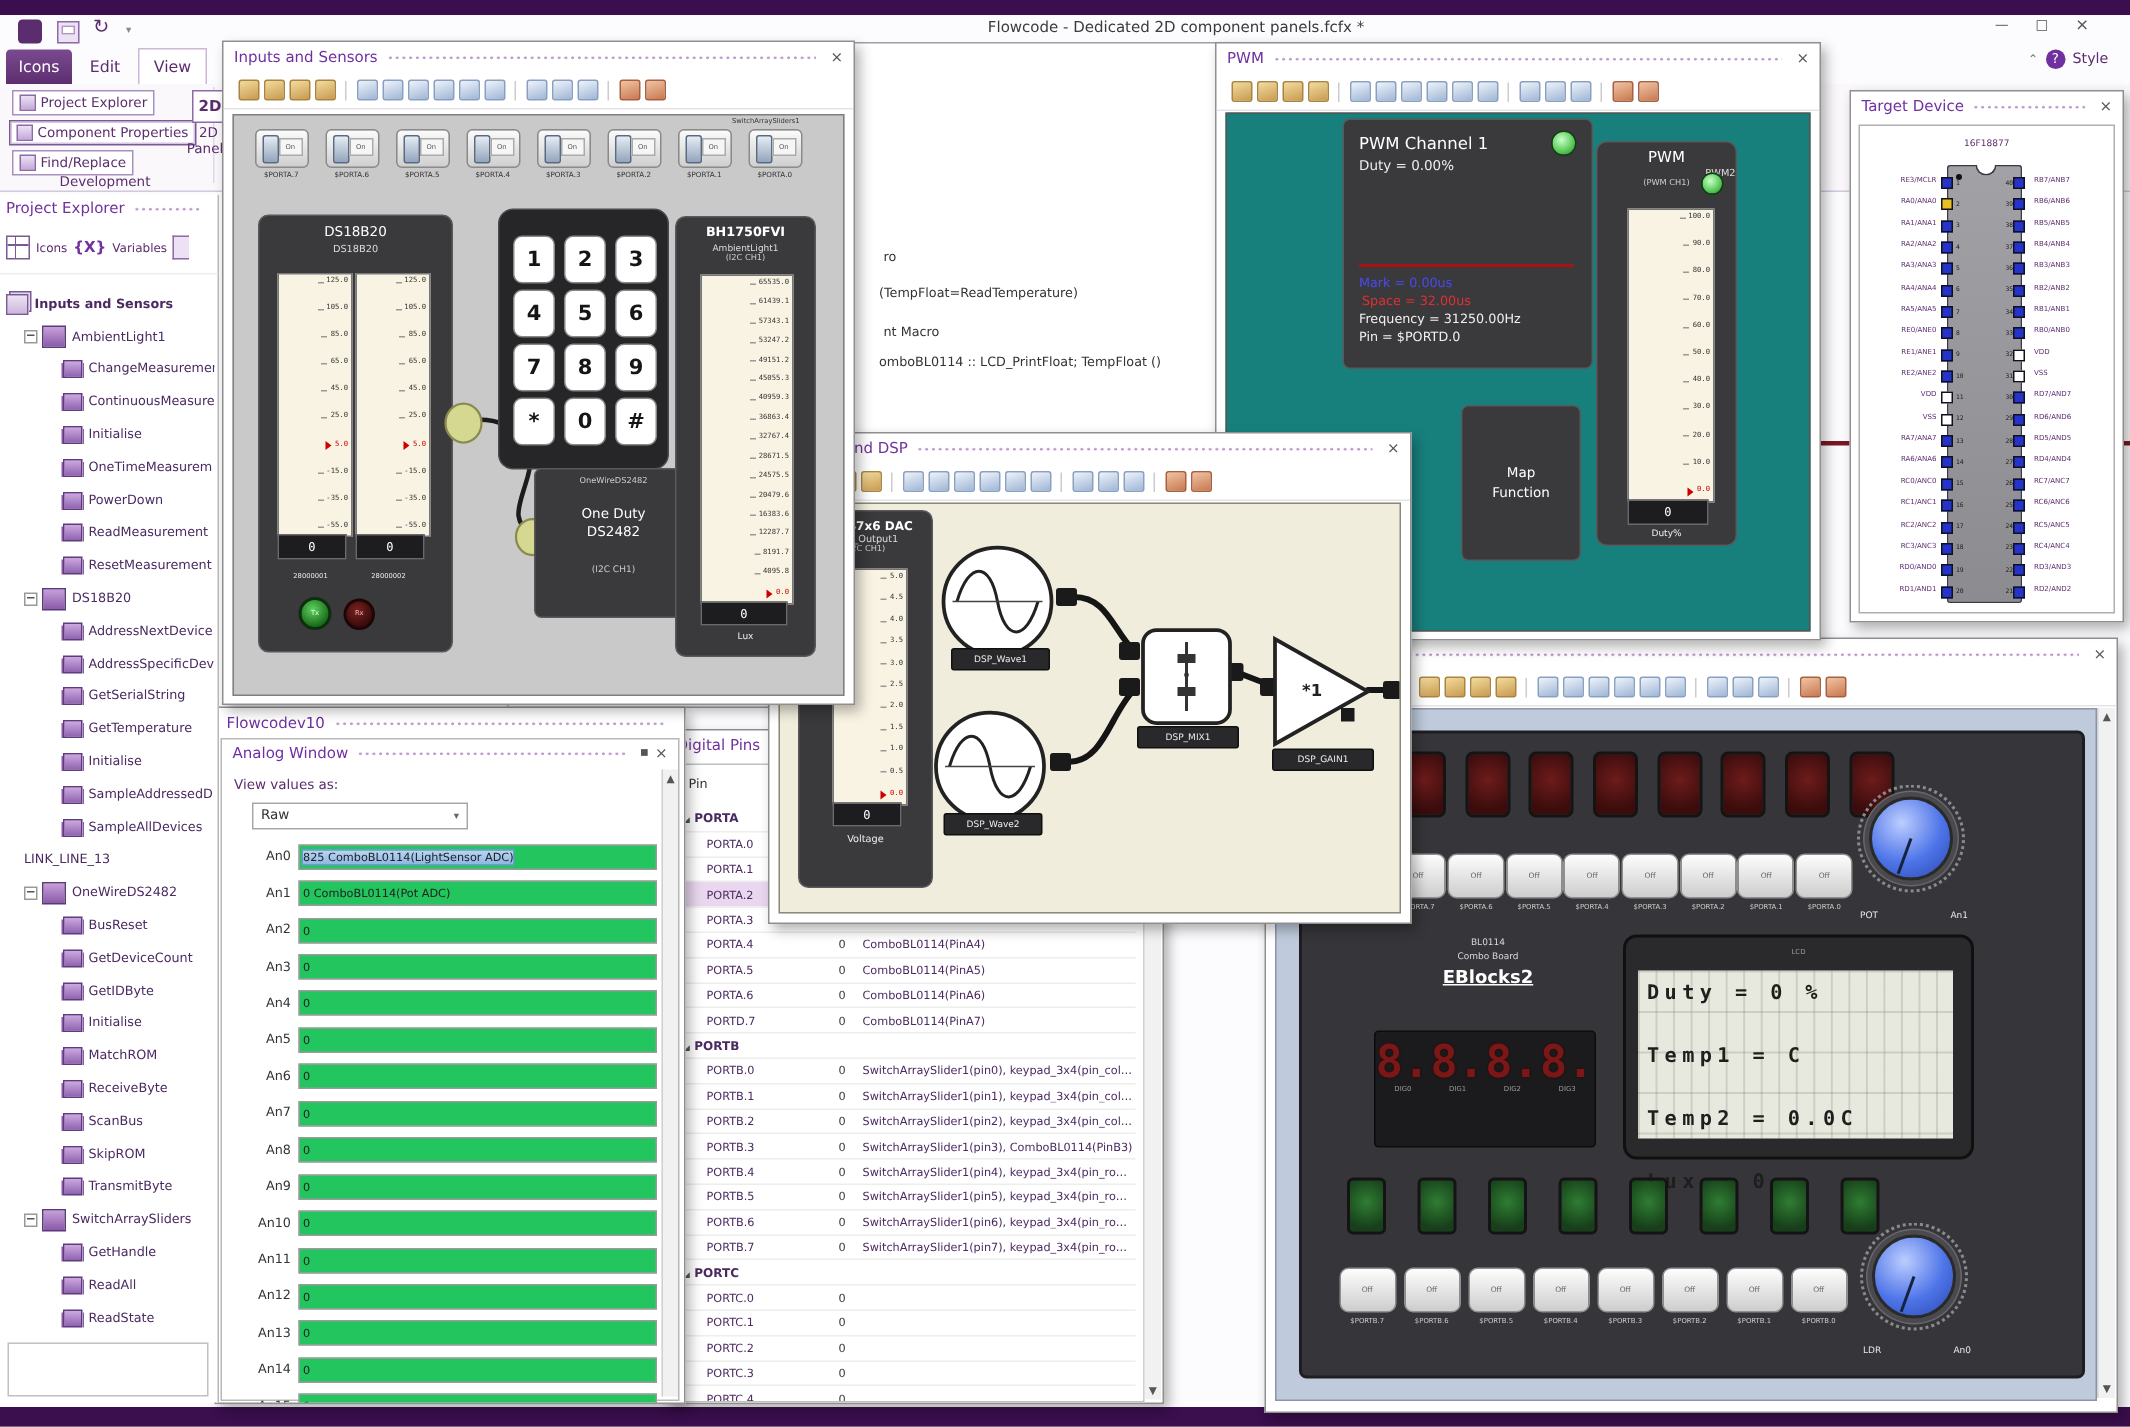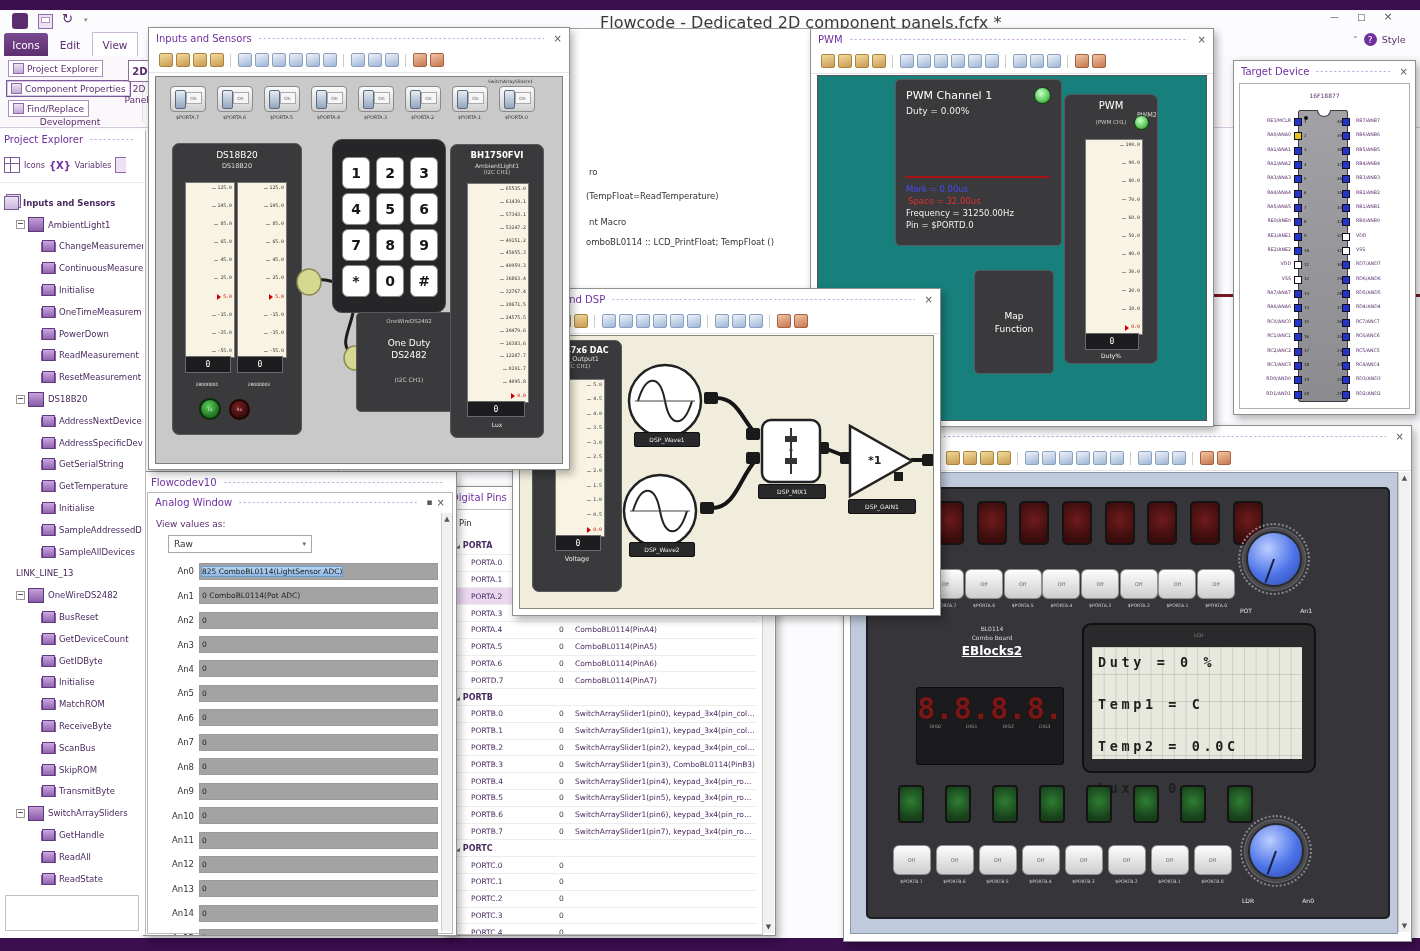--- a/index.html
+++ b/index.html
@@ -71,21 +71,21 @@
   .ledg{width:22px;height:34px;border-radius:4px;background:radial-gradient(circle at 50% 42%,#2f7d33,#173f1a 78%);border:2px solid #141414}
   .knob{position:absolute;border-radius:50%;background:radial-gradient(circle at 38% 30%,#bccdff,#4d74e8 55%,#2b48ae);border:2px solid #2a2a2a;box-shadow:0 0 0 3px #4a4a4e,0 0 0 4px #68686c}
   .knob::after{content:"";position:absolute;left:48%;top:50%;width:2px;height:48%;background:#16233f;transform-origin:top center;transform:rotate(20deg)}
   .kring{position:absolute;border-radius:50%;border:2px dotted #8a8a8e}
   .sdig{font-family:"DejaVu Sans Mono",monospace;font-weight:bold;color:#7c1717;text-shadow:0 0 2px #2e0808;font-size:30px;line-height:1}
   .slab{font-size:4.6px;color:#9a9a9a;text-align:center}
   .lcdline{font-family:"DejaVu Sans Mono",monospace;font-weight:bold;font-size:13.5px;letter-spacing:3.6px;color:#1d1f1d;height:42px;line-height:26px;white-space:nowrap}
   
   .arow{display:flex;align-items:center;height:24.45px}
   .albl{width:44px;text-align:right;font-size:8.5px;color:#333;padding-right:5px;flex:none}
-  .abox{flex:1;height:15px;border:1px solid #9a9a9a;background:#a3a3a3;font-size:7.5px;color:#222;display:flex;align-items:center;padding:0 2px;overflow:hidden;white-space:nowrap}
+  .abox{flex:1;height:15px;border:1px solid #9a9a9a;background:#22c55e;font-size:7.5px;color:#222;display:flex;align-items:center;padding:0 2px;overflow:hidden;white-space:nowrap}
   .abox span.sel{background:linear-gradient(#b9d5f1,#8fb8e4);outline:1px solid #6a9cd0}
   .drow{display:flex;align-items:center;height:15.8px;border-bottom:1px solid #ededed;font-size:7.5px;color:#3a3a3a;white-space:nowrap}
   .drow .dpin{width:88px;padding-left:20px;color:#4a2a60;flex:none;overflow:hidden}
   .drow.grp .dpin{padding-left:5px;font-weight:bold;font-size:8px}
   .drow.grp .dpin::before{content:"◢";font-size:5px;margin-right:3px;color:#555}
   .drow.sel{background:#e9d7ef}
   .dval{width:16px;flex:none}
   .dconn{flex:1;overflow:hidden;text-overflow:ellipsis;color:#4a2a60}
   .dd{display:flex;align-items:center;background:#fff;border:1px solid #a8a8a8;font-size:9px;color:#333;padding:0 5px}
   .dd .arr{margin-left:auto;color:#666;font-size:7px}
@@ -108,21 +108,21 @@
 
   <div class="ab strip" style="left:0;top:0;width:1420px;height:10px"></div>
   <div class="ab strip" style="left:0;top:938;width:1420px;height:13px;top:938px"></div>
 
   <div class="ab" style="left:12px;top:13px;width:16px;height:16px;background:#5b2d6e;border-radius:3px"></div>
   <div class="ab" style="left:38px;top:14px;width:13px;height:13px;background:#ece2f4;border:1px solid #8f6aa8">
       <div style="margin:2px auto 0;width:7px;height:4px;background:#fff;border:1px solid #b09ac4"></div>
     </div>
   <div class="ab" style="left:62px;top:11px;font-size:13px;color:#5b2d6e">↻</div>
   <div class="ab" style="left:84px;top:16px;font-size:7px;color:#888">▾</div>
-  <div class="ab" style="left:600px;top:13px;width:320px;text-align:center;font-size:16px;color:#3a3a3a;white-space:nowrap">Flowcode - Dedicated 2D component panels.fcfx *</div>
+  <div class="ab" style="left:624px;top:13px;width:320px;text-align:center;font-size:10px;color:#3a3a3a;white-space:nowrap">Flowcode - Dedicated 2D component panels.fcfx *</div>
   <div class="ab row" style="left:1330px;top:10px;gap:18px;color:#555">
     <span style="font-size:9px">—</span>
     <span style="font-size:9px">□</span>
     <span style="font-size:11px">×</span>
   </div>
 
   <div class="ab row" style="left:1352px;top:33px;gap:5px">
     <span style="font-size:8px;color:#777">⌃</span>
     <span style="width:13px;height:13px;border-radius:50%;background:#7030a0;color:#fff;font-size:9px;display:flex;align-items:center;justify-content:center">?</span>
     <span style="font-size:9.5px;color:#5b2d6e">Style</span>

